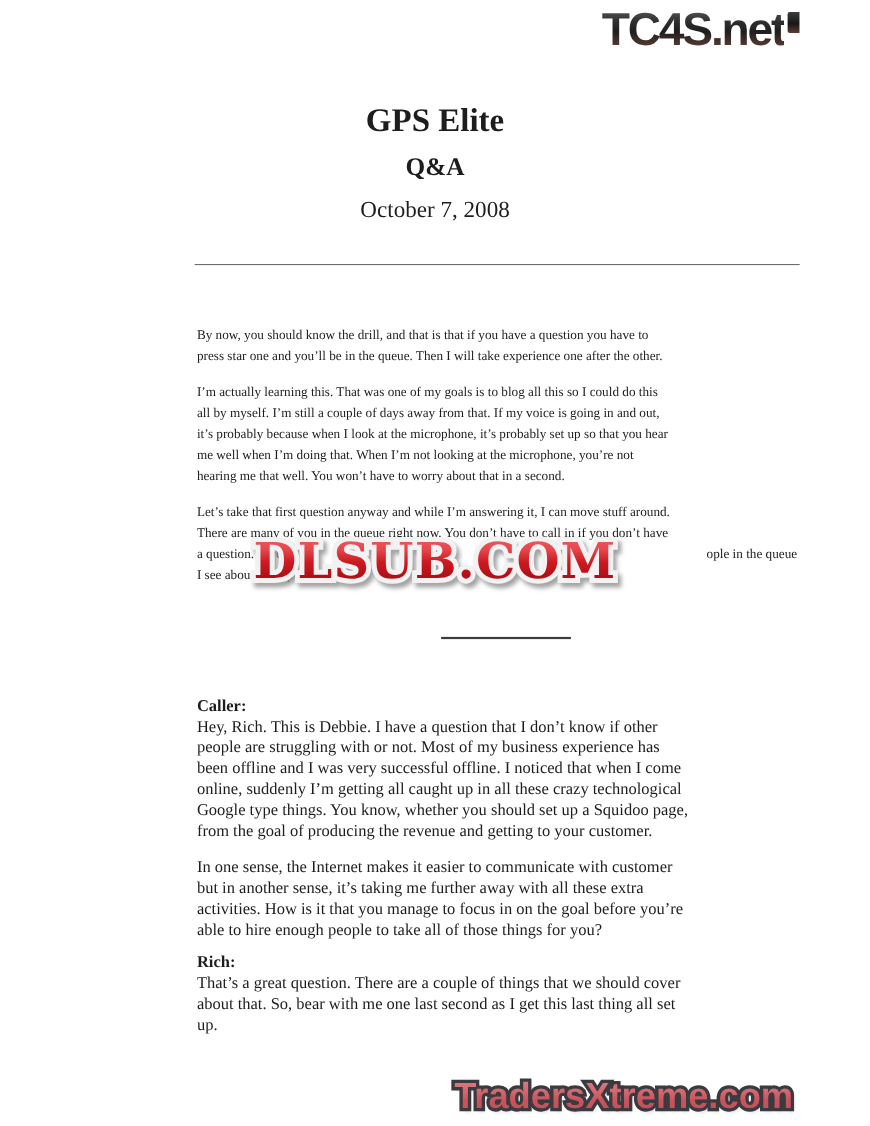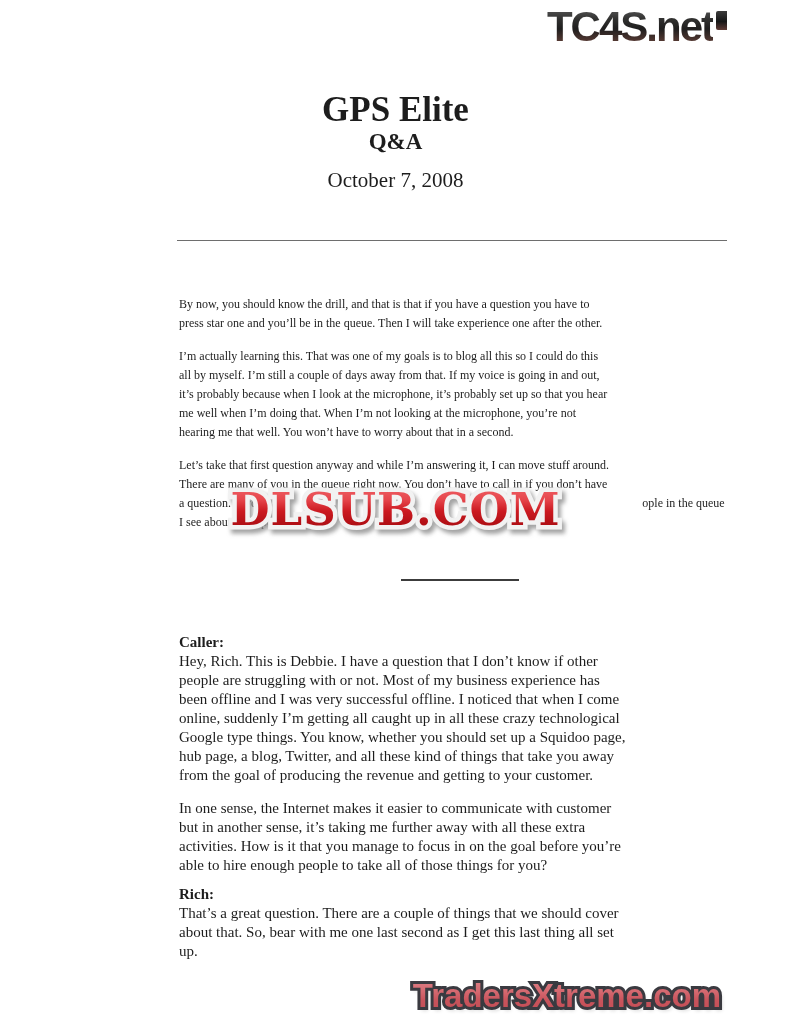--- a/index.html
+++ b/index.html
@@ -20,22 +20,22 @@
     -webkit-background-clip:text; background-clip:text; color:transparent;
   }
   .logo-fragment {
     position:absolute; top:11px; right:0; width:11px; height:19px;
     background:linear-gradient(180deg,#3c3c3c 0%,#161616 55%,#5e3b35 100%);
     border-radius:2px 0 0 2px;
   }
 
   
   .doc-header { position:absolute; top:92px; left:0; width:100%; text-align:center; }
-  .doc-title { font-size:35px; font-weight:bold; margin:0; line-height:36px; }
-  .doc-subtitle { font-size:23px; font-weight:bold; margin:0 0 0; line-height:27px; }
+  .doc-title { font-size:30px; font-weight:bold; margin:0; line-height:36px; }
+  .doc-subtitle { font-size:23px; font-weight:bold; margin:10px 0 0; line-height:27px; }
   .doc-date { font-size:21px; margin-top:15px; line-height:21px; }
 
   .rule-long { position:absolute; top:240px; left:113px; width:564px; height:0; border-top:1px solid #6e6e6e; }
 
   
   .intro { position:absolute; top:295px; left:115px; width:566px; font-size:12px; line-height:19px; }
   .para { margin:0 0 14px; }
   .para:last-child { margin-bottom:0; }
   .tline { white-space:nowrap; height:19px; }
   .tline.split { display:flex; justify-content:space-between; }
@@ -135,21 +135,20 @@
   <section class="transcript">
     <div class="t-row">
       <div class="t-label">Caller:</div>
       <div class="t-body">
         <div class="para">
             <div class="tline">Hey, Rich. This is Debbie. I have a question that I don’t know if other</div>
             <div class="tline">people are struggling with or not. Most of my business experience has</div>
             <div class="tline">been offline and I was very successful offline. I noticed that when I come</div>
             <div class="tline">online, suddenly I’m getting all caught up in all these crazy technological</div>
             <div class="tline">Google type things. You know, whether you should set up a Squidoo page,</div>
-            <div class="tline">hub page, a blog, Twitter, and all these kind of things that take you away</div>
             <div class="tline">from the goal of producing the revenue and getting to your customer.</div>
           </div>
         <div class="para">
             <div class="tline">In one sense, the Internet makes it easier to communicate with customer</div>
             <div class="tline">but in another sense, it’s taking me further away with all these extra</div>
             <div class="tline">activities. How is it that you manage to focus in on the goal before you’re</div>
             <div class="tline">able to hire enough people to take all of those things for you?</div>
           </div>
       </div>
     </div>

